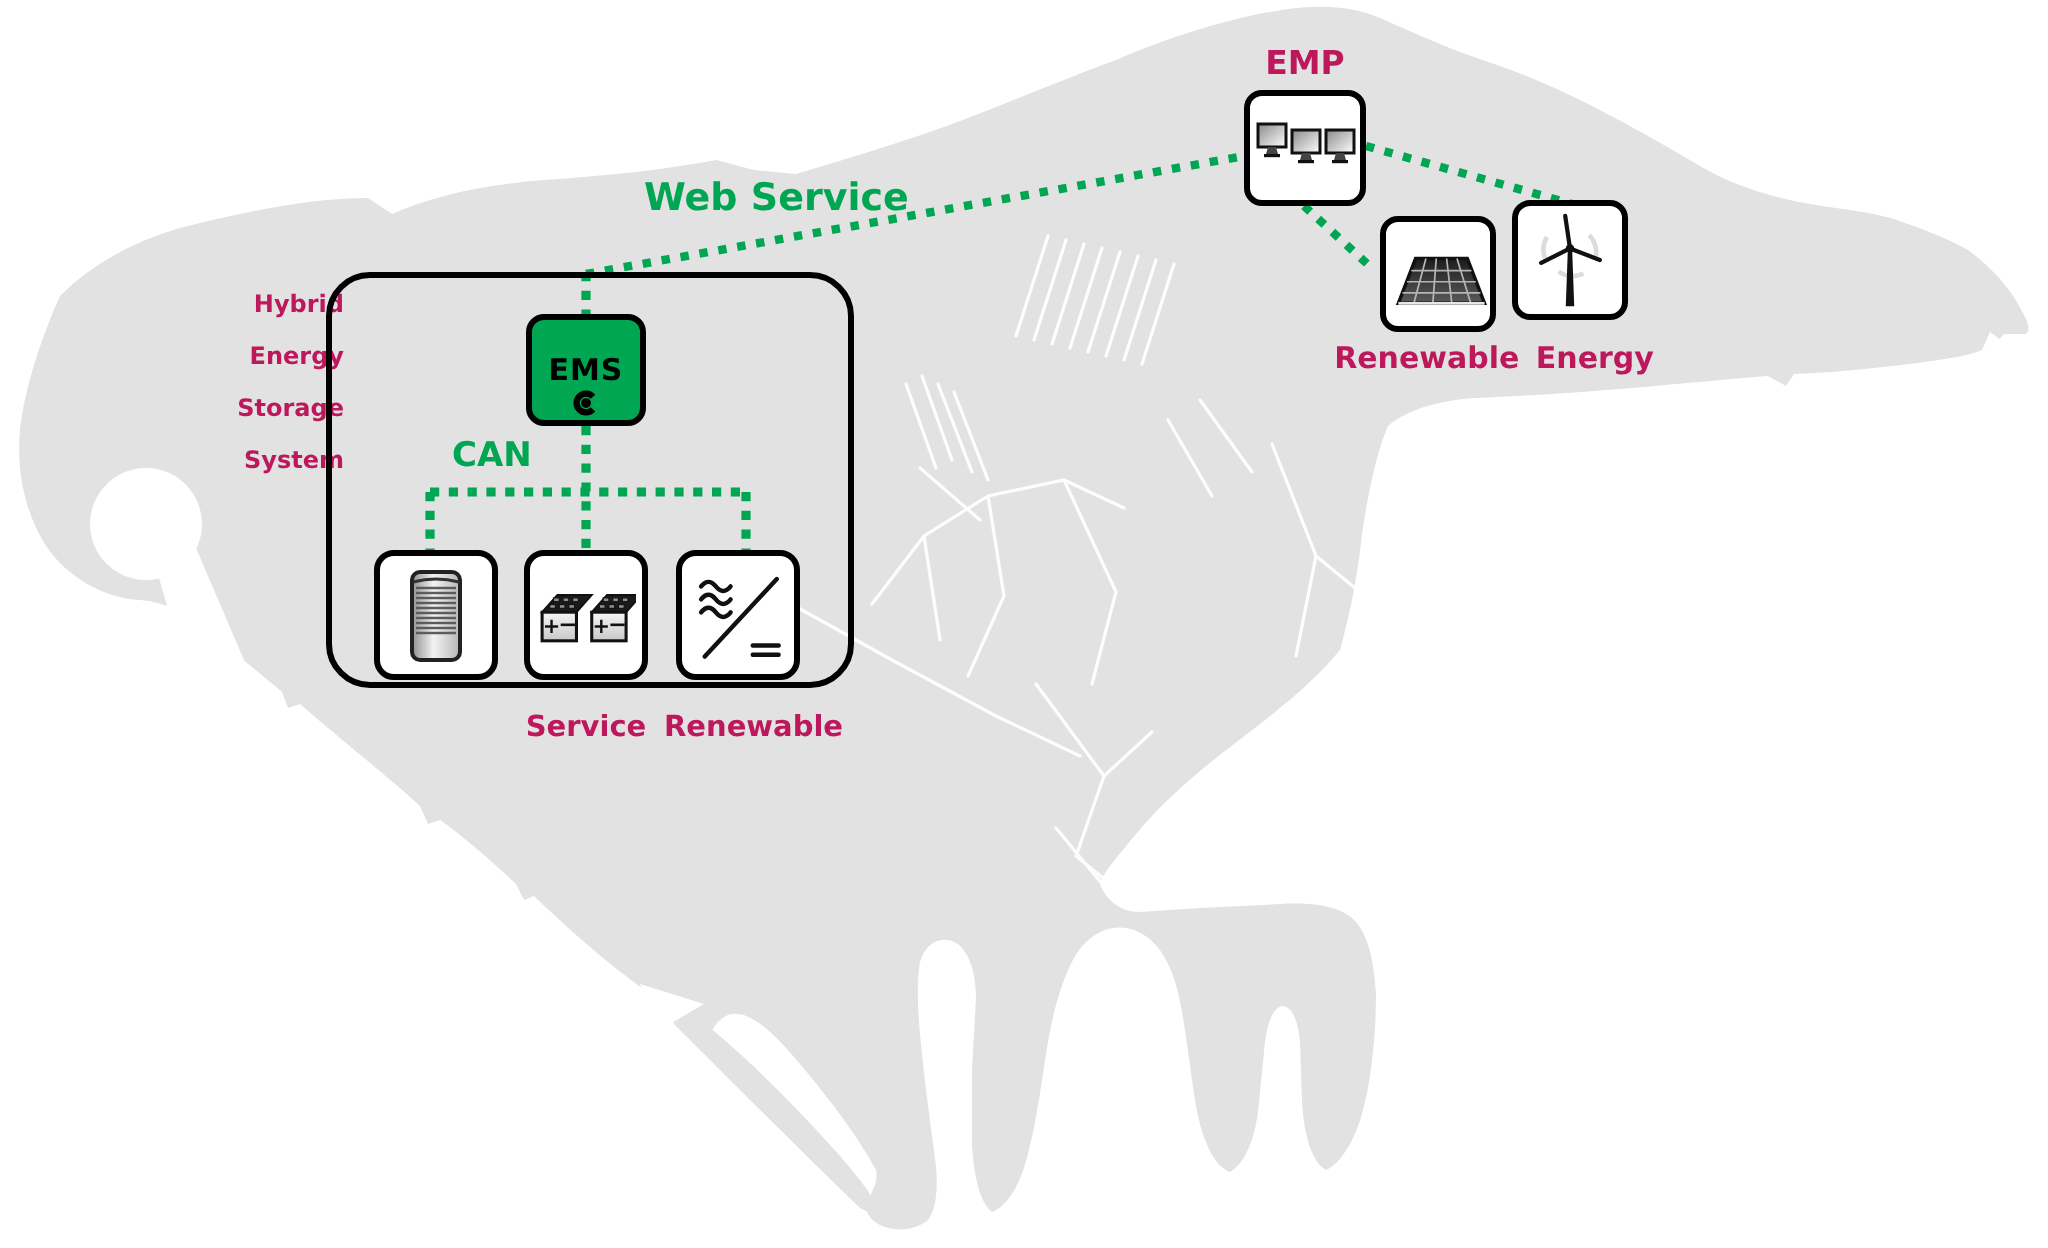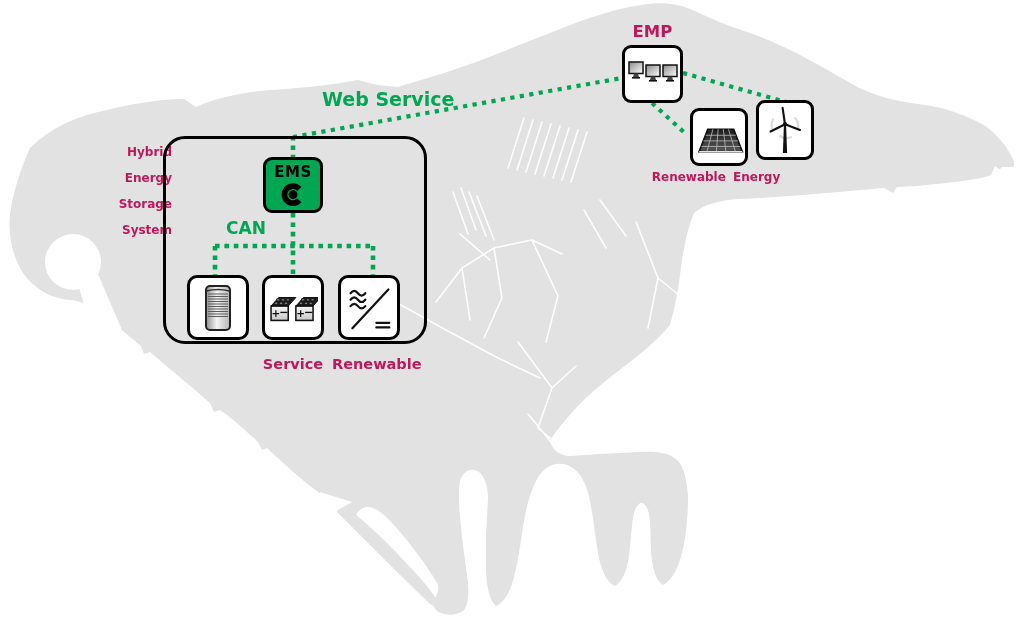--- a/index.html
+++ b/index.html
@@ -17,21 +17,21 @@
     display:flex;align-items:center;justify-content:center;box-sizing:border-box;
   }
   .hessbox{
     position:absolute;background:transparent;border:3.5px solid #000;border-radius:22px;
     box-sizing:border-box;
   }
   .emsbox{
     position:absolute;background:#00a651;border:3px solid #000;border-radius:9px;
     box-sizing:border-box;display:flex;flex-direction:column;align-items:center;
   }
-  .emsbox .emstxt{font-weight:700;font-size:15px;color:#000;margin-top:3px;letter-spacing:.5px;text-align:right;}
+  .emsbox .emstxt{font-weight:700;font-size:15px;color:#000;margin-top:16px;letter-spacing:.5px;text-align:right;}
   .center{text-align:center;}
   .right{text-align:right;}
 </style>
 </head>
 <body>
 
 <div id="stage">
 
   <svg class="bg" width="1024" height="624" viewBox="0 0 1024 624">
 
@@ -112,21 +112,21 @@
     <div>System</div>
   </div>
 
   <div class="lbl green" style="left:226px;top:218px;font-size:17px;">CAN</div>
 
 
   <div class="lbl center" style="left:251px;top:356px;width:84px;font-size:14.5px;">Service</div>
 
   <div class="lbl center" style="left:332px;top:356px;width:84px;font-size:14.5px;">Renewable</div>
 
-  <div class="lbl center" style="left:621px;top:170px;width:190px;font-size:12px;word-spacing:3px;">Renewable Energy</div>
+  <div class="lbl center" style="left:652px;top:170px;width:190px;font-size:15px;word-spacing:3px;">Renewable Energy</div>
 
   <div class="hessbox" style="left:163px;top:136px;width:264px;height:208px;"></div>
 
   <div class="emsbox" style="left:263px;top:157px;width:60px;height:56px;">
     <div class="emstxt">EMS</div>
     <svg width="34" height="32" viewBox="0 0 36 34">
       <path d="M 25.4,9.3 A 10 10 0 1 0 25.4,22.7" fill="none" stroke="#000" stroke-width="6.6"></path>
       <circle cx="18" cy="16" r="5.2" fill="#000"></circle>
     </svg>
   </div>

